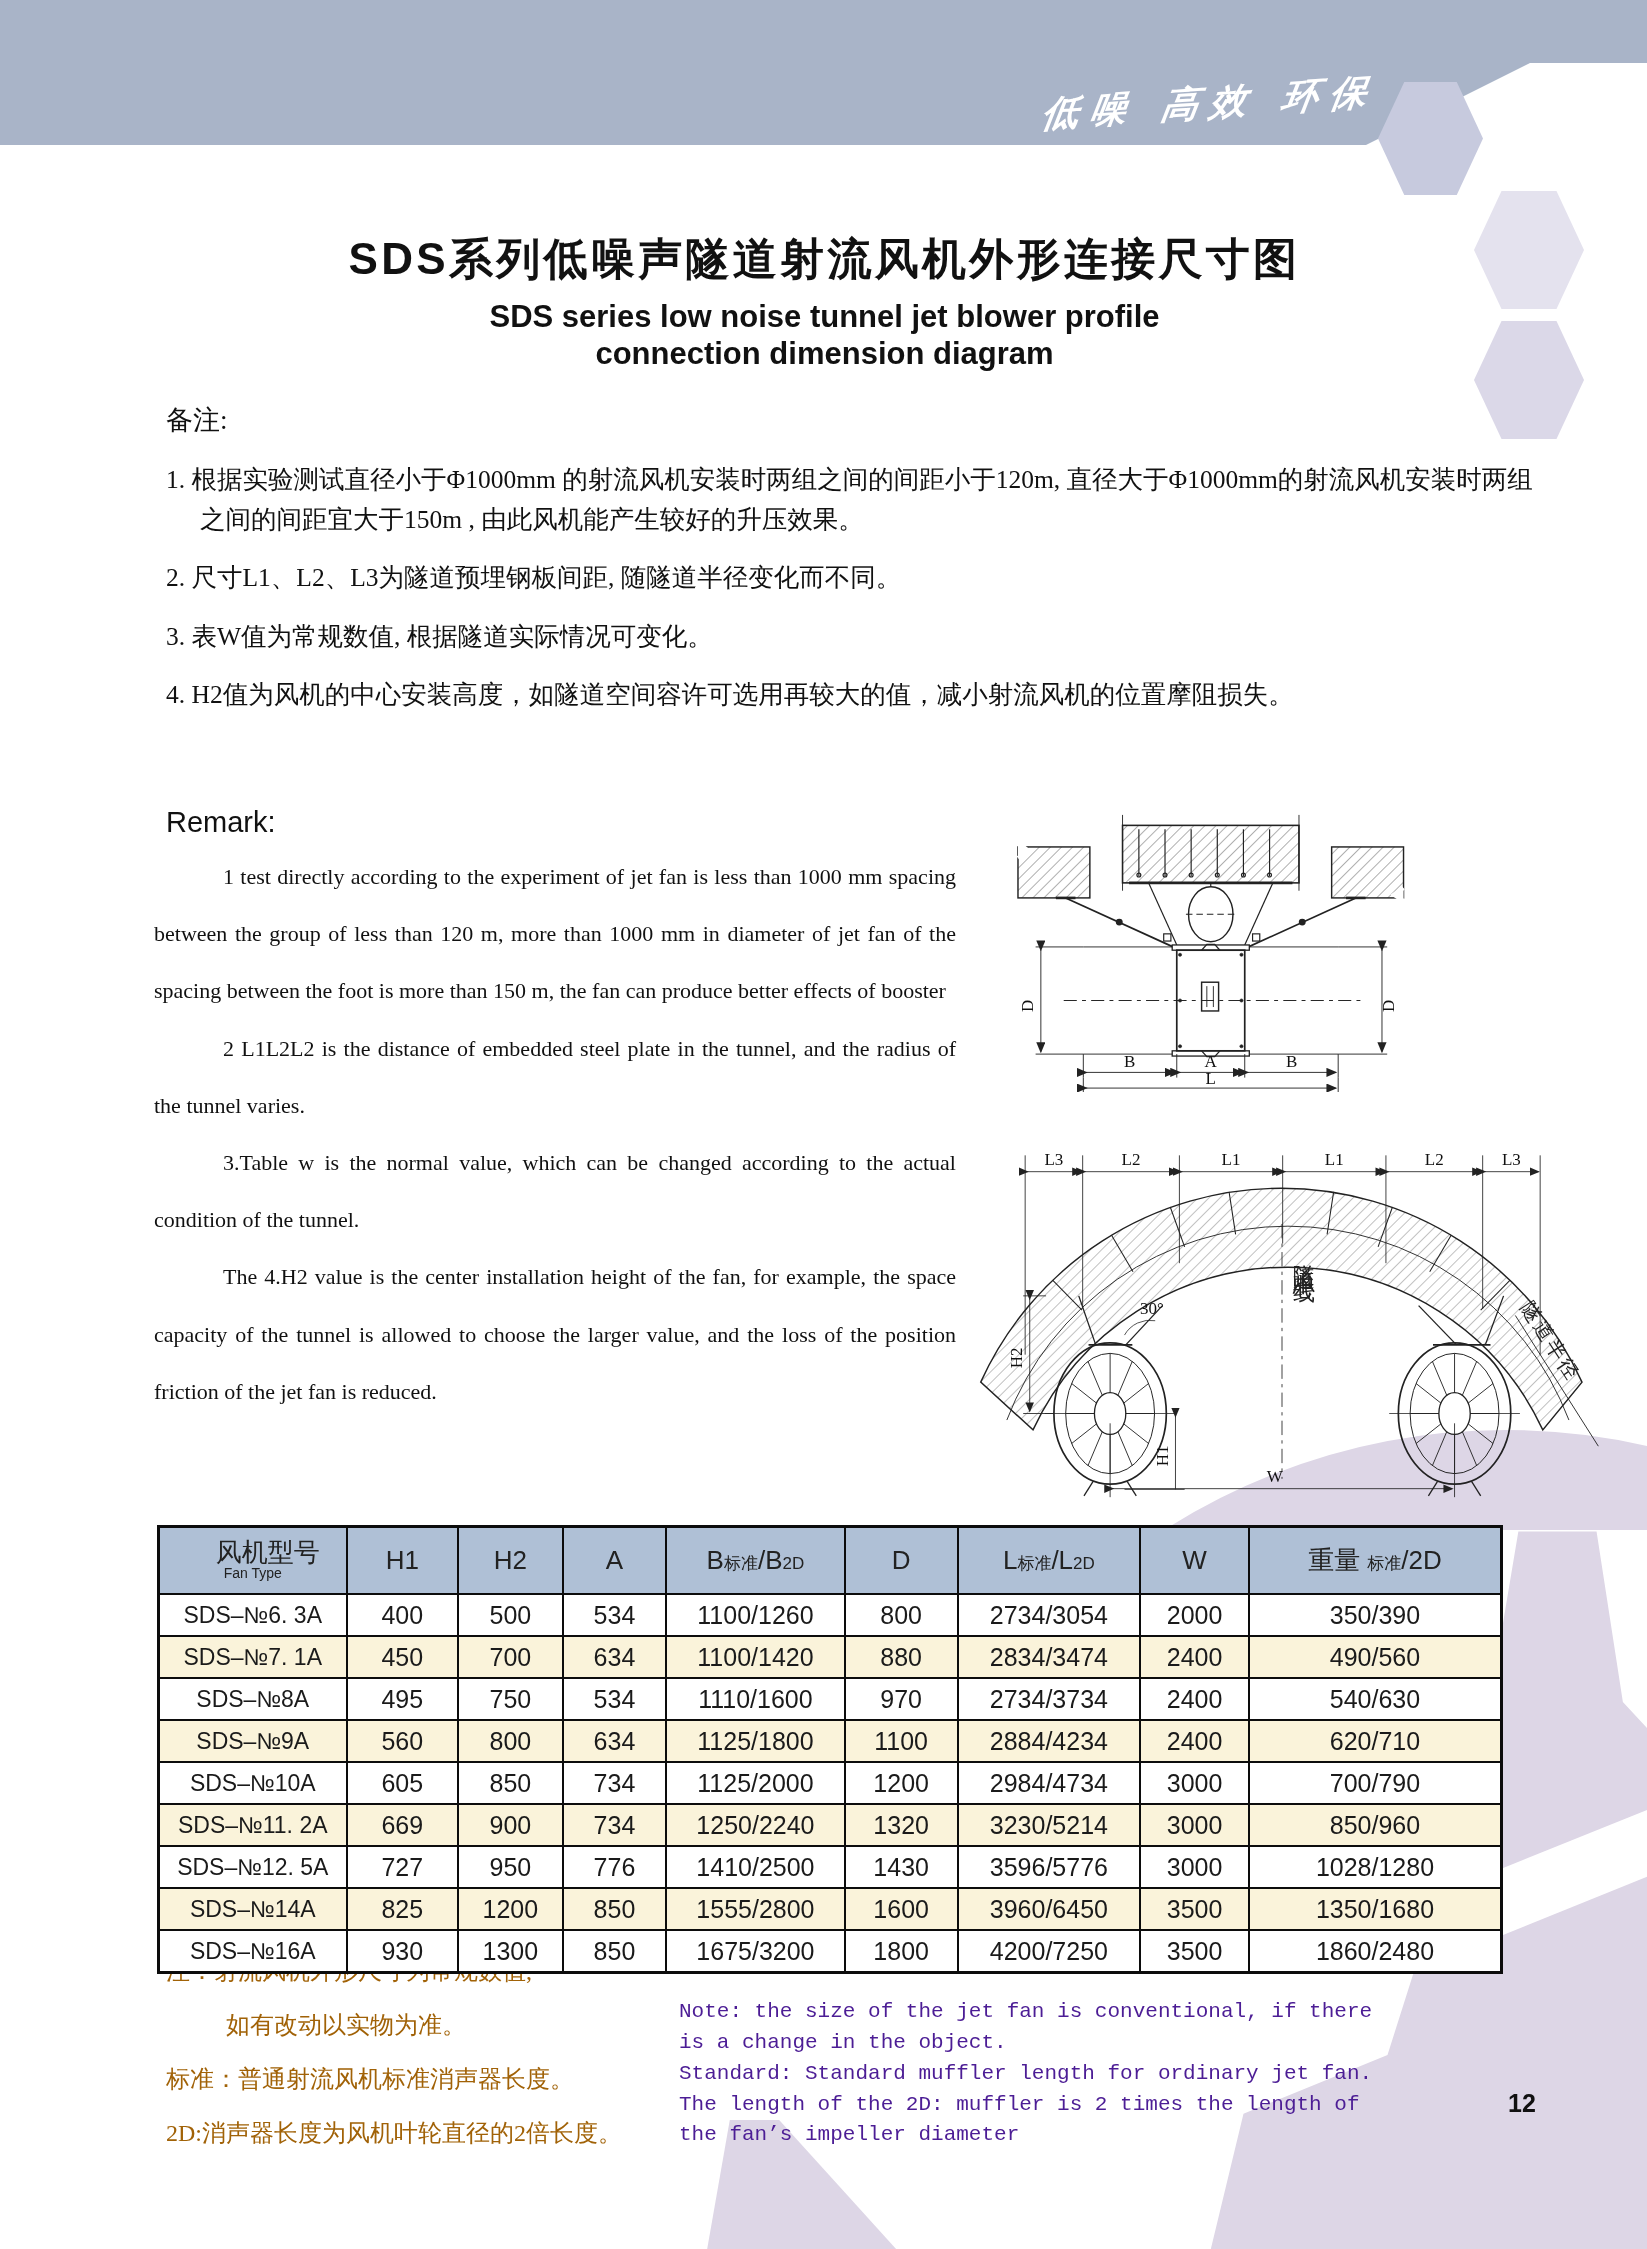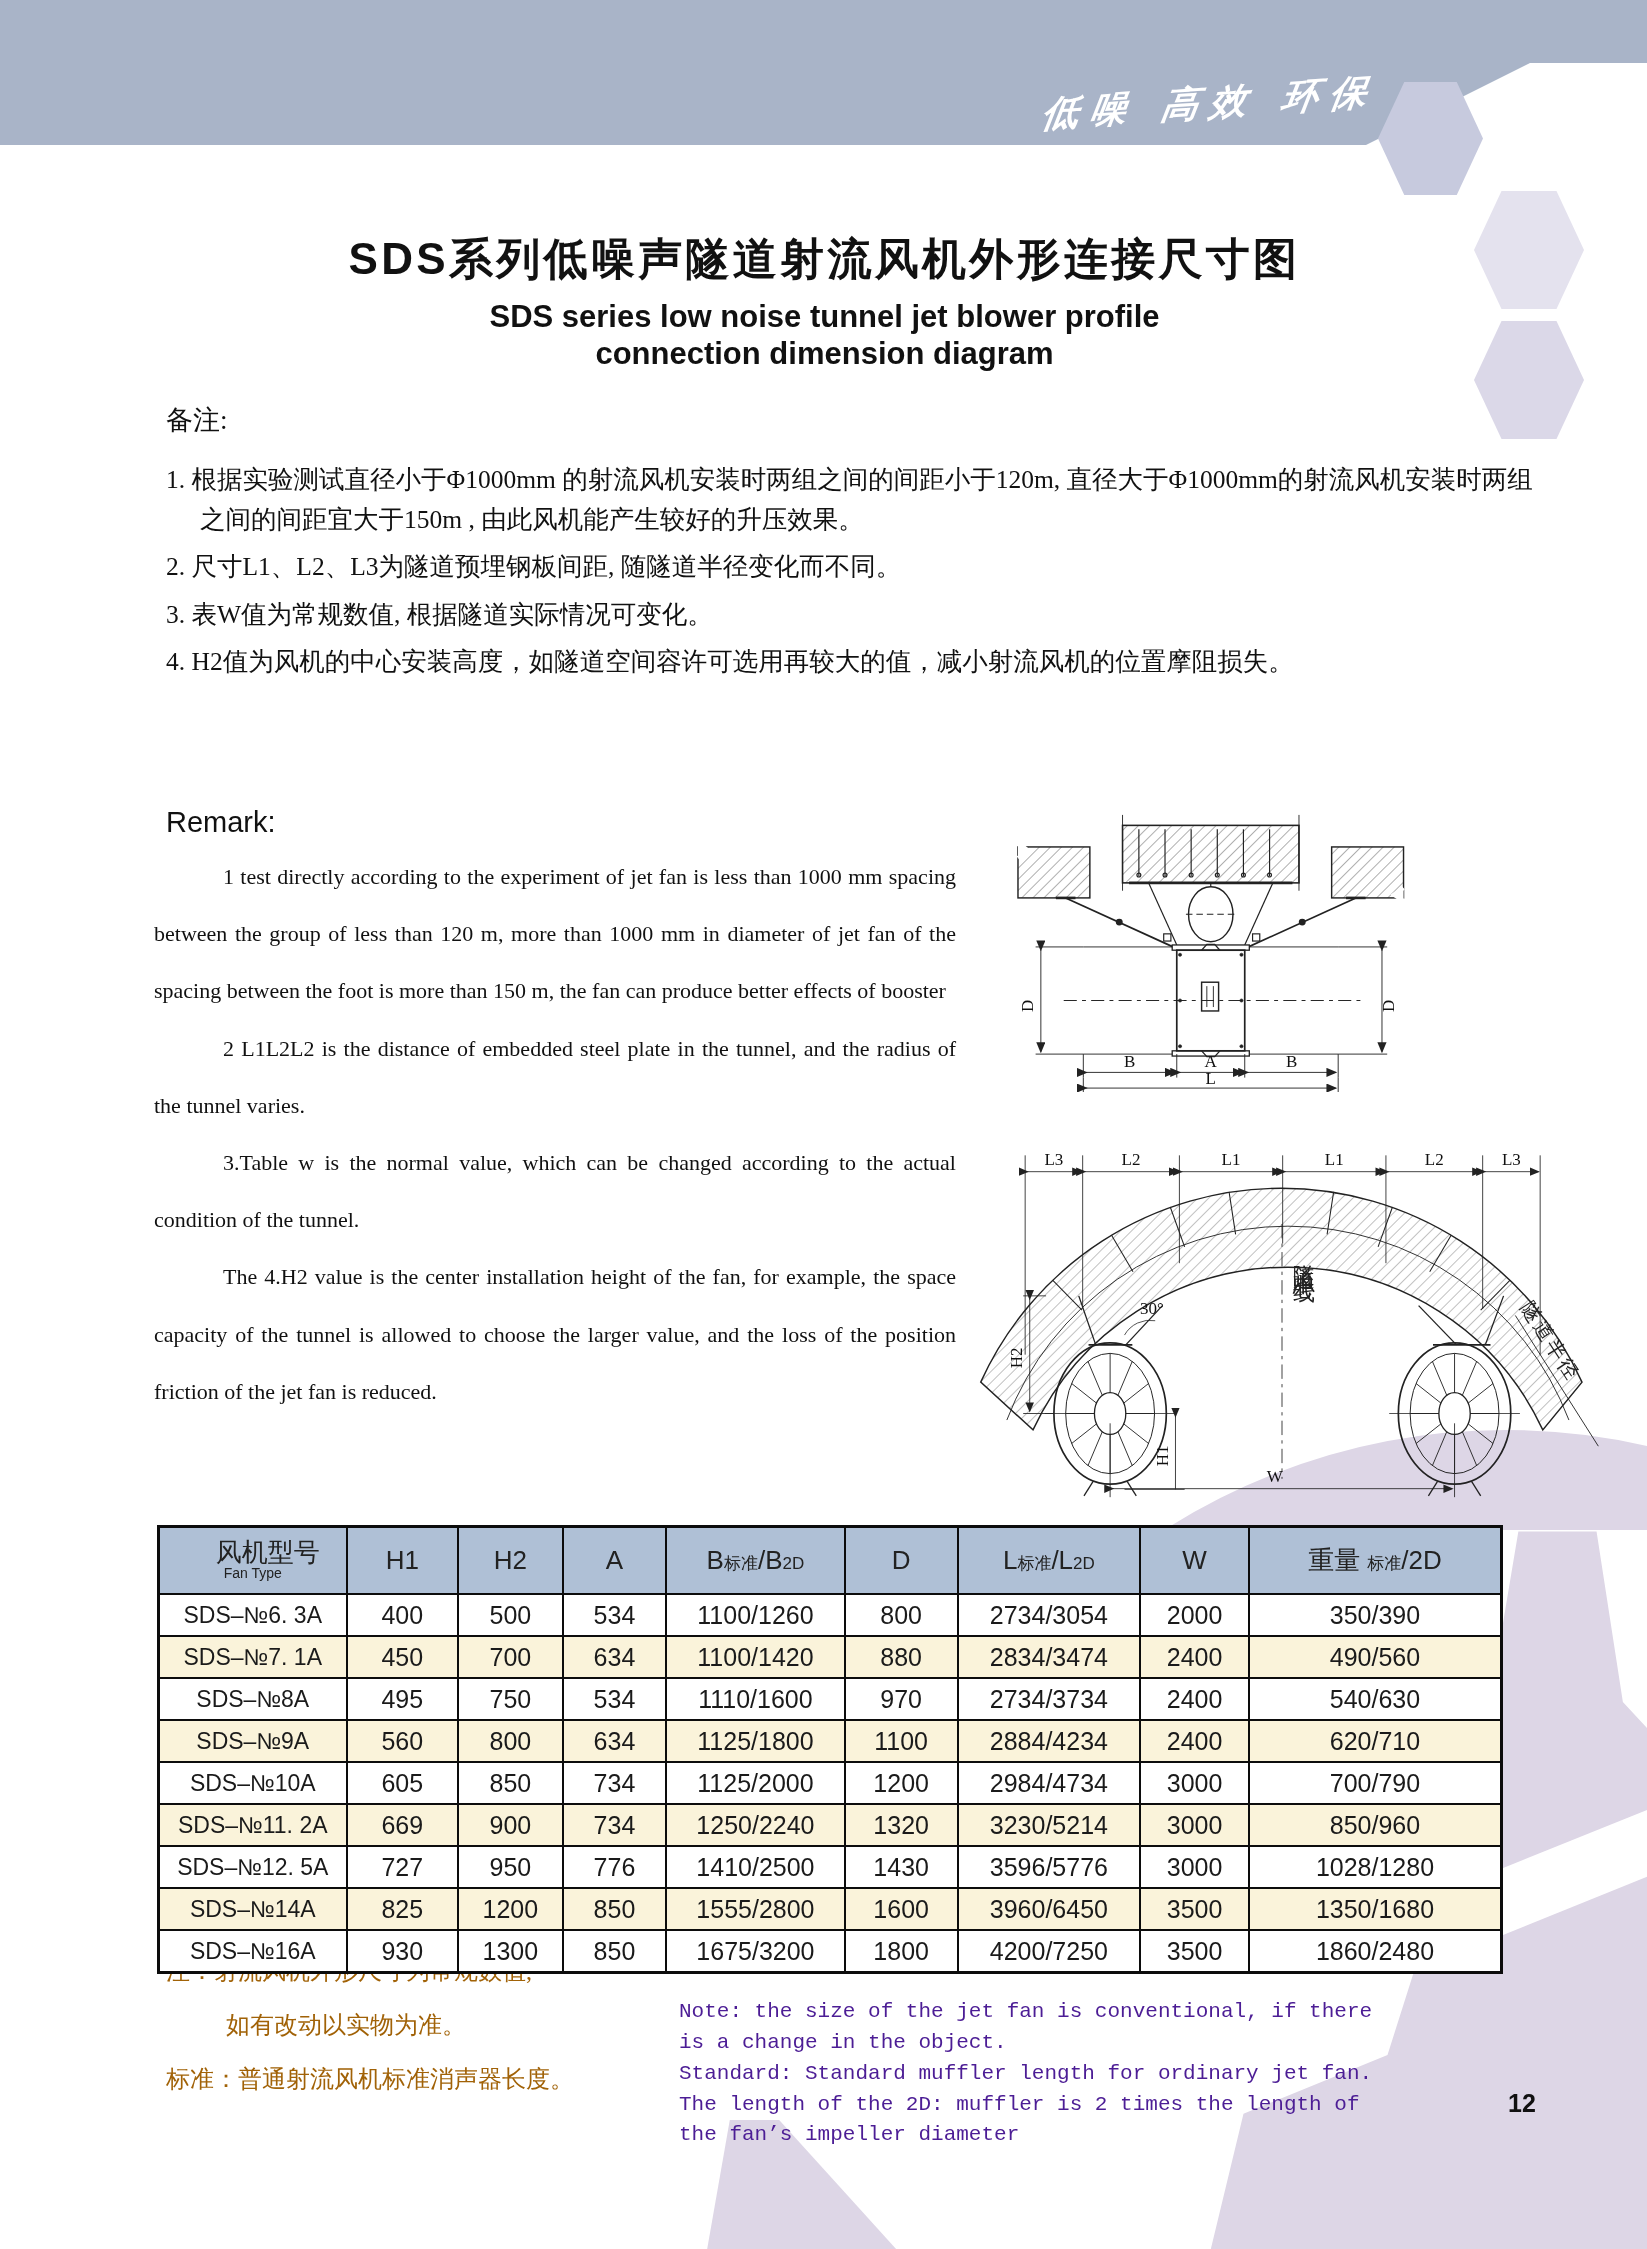--- a/index.html
+++ b/index.html
@@ -26,21 +26,21 @@
   .wm-bar{left:707px;top:2120px;width:190px;height:130px;background:var(--watermark);
      clip-path:polygon(12% 0,38% 0,100% 100%,0 100%);}
   
   .title-cn{position:absolute;left:157px;top:230px;width:1335px;text-align:center;font-size:44px;
             font-weight:900;letter-spacing:3.3px;}
   .title-en{position:absolute;left:157px;top:298px;width:1335px;text-align:center;font-size:31px;
             font-weight:bold;line-height:1.2;}
   .notes-cn{position:absolute;left:166px;top:399px;width:1368px;font-family:"Liberation Serif",serif;
             font-size:25.5px;line-height:1.58;}
   .notes-cn .nc-head{font-size:27px;margin-bottom:18px;}
-  .notes-cn .nc-item{padding-left:34px;text-indent:-34px;margin:7px 0;}
+  .notes-cn .nc-item{padding-left:34px;text-indent:-34px;margin:18px 0;}
   .remark-h{position:absolute;left:166px;top:806px;font-size:29px;}
   .remark{position:absolute;left:154px;top:848px;width:802px;font-family:"Liberation Serif",serif;
           font-size:22px;line-height:2.6;text-align:justify;}
   .remark p{margin:0;text-indent:69px;}
   
   .diag{position:absolute;}
   .d1{left:1008px;top:811px;width:497px;height:281px;}
   .d2{left:967px;top:1139px;width:681px;height:366px;}
   svg text{font-family:"Liberation Serif",serif;font-size:26px;fill:#111;}
   .vlabel{position:absolute;left:1287px;top:1247px;height:157px;width:29px;font-size:22px;line-height:1.12;
@@ -461,20 +461,21 @@
             <td>1860/2480</td>
           </tr>
         </tbody>
     </table>
   </div>
 
   <div class="fn-cn">
     <div>注：射流风机外形尺寸为常规数值,</div>
     <div class="ind">如有改动以实物为准。</div>
     <div>标准：普通射流风机标准消声器长度。</div>
+    <div>2D:消声器长度为风机叶轮直径的2倍长度。</div>
   </div>
   <div class="fn-en">
     <div>Note: the size of the jet fan is conventional, if there</div>
     <div>is a change in the object.</div>
     <div>Standard: Standard muffler length for ordinary jet fan.</div>
     <div>The length of the 2D: muffler is 2 times the length of</div>
     <div>the fan’s impeller diameter</div>
   </div>
 
   <div class="pagenum">12</div>

